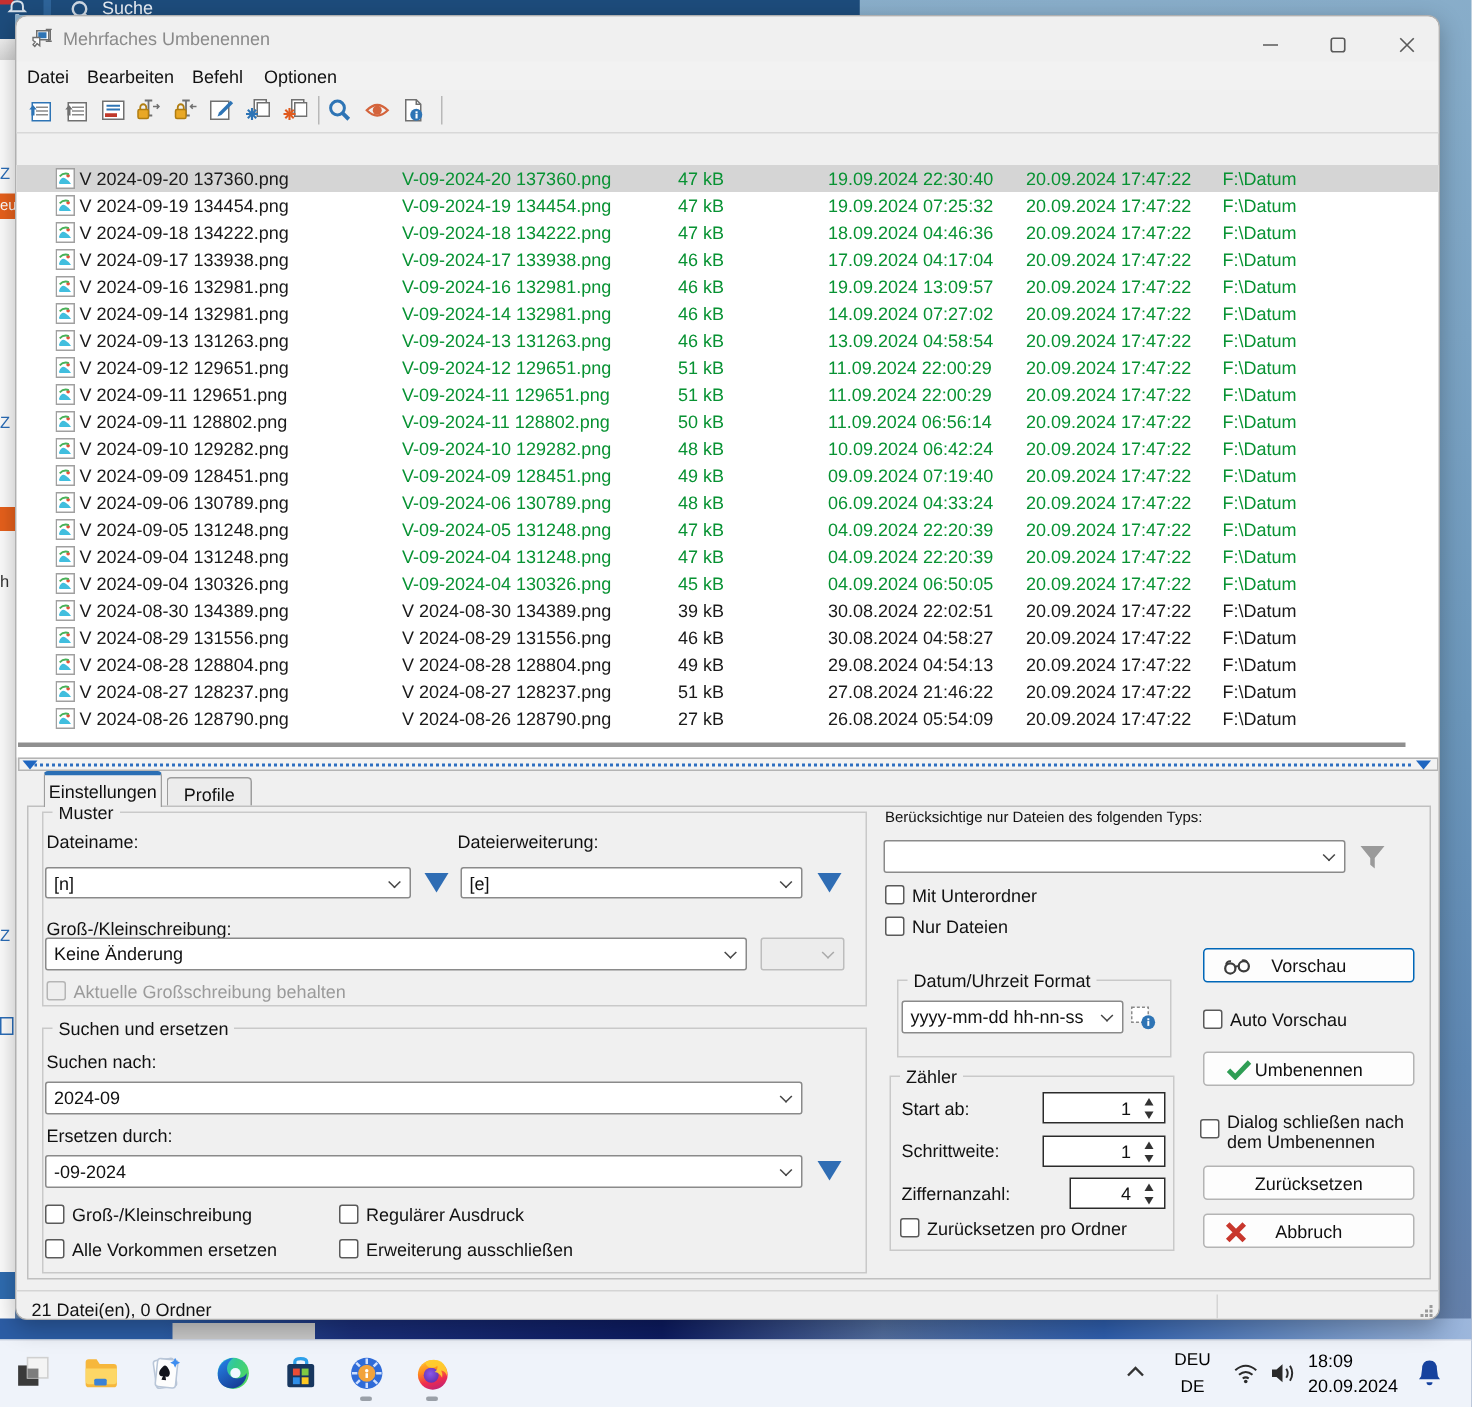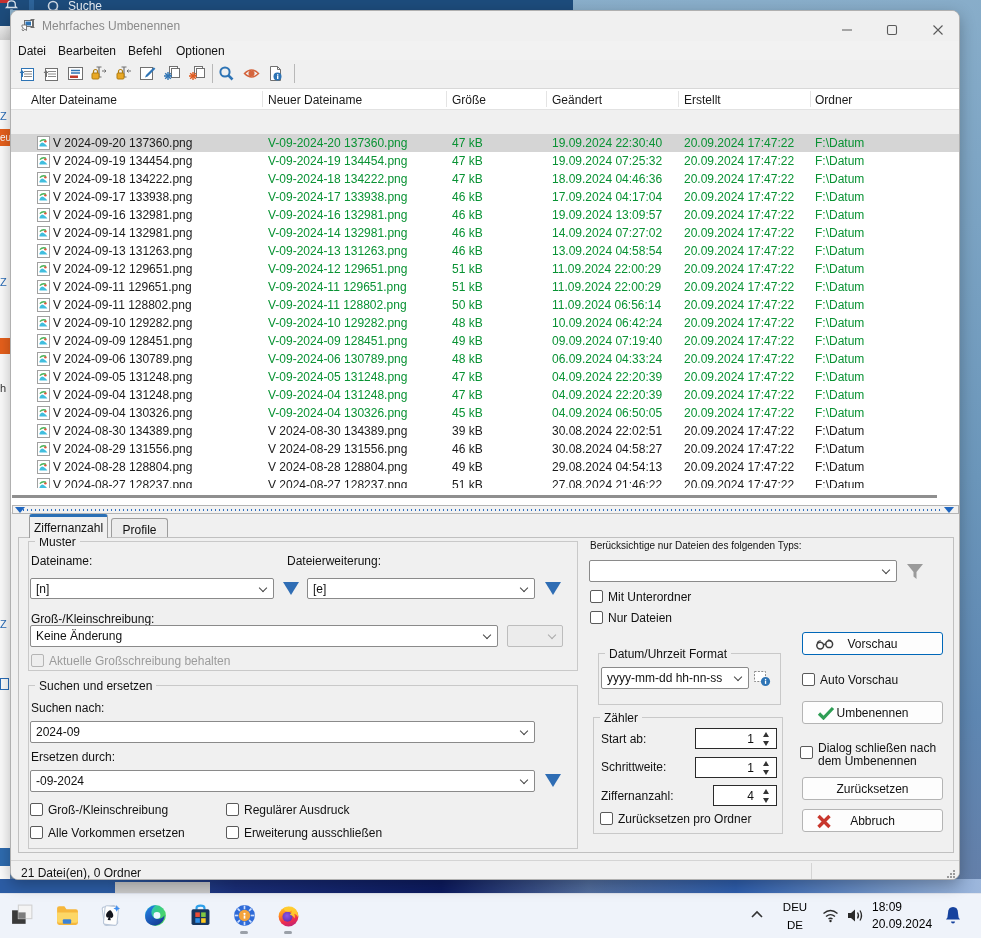--- a/index.html
+++ b/index.html
@@ -23,21 +23,21 @@
 .capbtn{position:absolute;top:13px;color:#5a5a5a;}
 #menubar{left:0;top:30px;width:100%;height:19px;background:#f2f2f2;font-size:12px;color:#111;}
 #menubar span{position:absolute;top:3px;}
 #toolbar{left:0;top:49px;width:100%;height:29px;background:#f0f0f0;border-bottom:1px solid #d8d8d8;}
 .tico{position:absolute;top:5px;width:17px;height:17px;}
 .tsep{position:absolute;top:4px;width:1px;height:19px;background:#b8b8b8;}
 
 #thead{left:0;top:78px;width:100%;height:21px;background:#fff;border-bottom:1px solid #e2e2e2;font-size:12px;color:#1a1a1a;}
 #thead span{position:absolute;top:4px;}
 #thead i{position:absolute;top:2px;width:1px;height:16px;background:#e4e4e4;}
-#tbody{left:0;top:99px;width:100%;height:378px;background:#fff;overflow:hidden;margin-top:24px;}
+#tbody{left:0;top:99px;width:100%;height:378px;background:#fff;overflow:hidden;}
 .row{position:absolute;left:0;width:950px;height:18px;font-size:12px;color:#1a1a1a;line-height:18px;white-space:nowrap;}
 .row.sel{background:#d5d5d5;}
 .row .ic{position:absolute;left:26px;top:2px;}
 .row .c0{position:absolute;left:42px;}
 .row .c1{position:absolute;left:257px;}
 .row .c2{position:absolute;left:441px;}
 .row .c3{position:absolute;left:541px;}
 .row .c4{position:absolute;left:673px;}
 .row .c5{position:absolute;left:804px;}
 .g{color:#089233;}
@@ -300,33 +300,20 @@
     <svg class="tico" style="left:256px" viewBox="0 0 17 17">
           <path d="M3.5 1.5 h7 l3 3 v11 h-10 z" fill="#fff" stroke="#707070"></path>
           <path d="M10.5 1.5 v3 h3" fill="none" stroke="#707070"></path>
           <circle cx="10.5" cy="11.5" r="4" fill="#2e74b5"></circle>
           <rect x="10" y="9.2" width="1.4" height="1.4" fill="#fff"></rect>
           <rect x="10" y="11" width="1.4" height="3" fill="#fff"></rect>
         </svg>
     <div class="tsep" style="left:283px"></div>
   </div>
 
-  <div class="abs" id="thead">
-    <span style="left:20px">Alter Dateiname</span>
-    <span style="left:257px">Neuer Dateiname</span>
-    <span style="left:441px">Größe</span>
-    <span style="left:541px">Geändert</span>
-    <span style="left:673px">Erstellt</span>
-    <span style="left:804px">Ordner</span>
-    <i style="left:251px"></i>
-        <i style="left:435px"></i>
-        <i style="left:535px"></i>
-        <i style="left:667px"></i>
-        <i style="left:799px"></i>
-  </div>
   <div class="abs" id="tbody">
 <div class="row sel" style="top:0px">
           <span class="ic"><svg class="fic" width="13" height="14" viewBox="0 0 13 14">
               <rect x="0.5" y="0.5" width="12" height="13" fill="#fff" stroke="#a0a0a0"></rect>
               <path d="M2.4 9.6 Q4 5.4 6.6 7 Q9.4 8.8 10.4 10.6 L2.6 10.6 Z" fill="#41bede"></path>
               <circle cx="8.4" cy="5.2" r="1.2" fill="#e2533a"></circle>
               <path d="M2.8 5.6 Q5.4 2.9 8.9 4.1" stroke="#48b258" stroke-width="1.3" fill="none"></path>
             </svg></span>
           <span class="c0">V 2024-09-20 137360.png</span>
           <span class="c1 g">V-09-2024-20 137360.png</span>
@@ -618,32 +605,32 @@
   </div>
   <div class="abs" id="tblbottom"></div>
   <div class="abs" id="graybar"></div>
   <div class="abs" id="splitter">
     <div class="dotline"></div>
     <div class="stri" style="left:2px"></div>
     <div class="stri" style="right:4px"></div>
   </div>
 
   <div class="tab" id="tab1">
-        <span>Ziffernanzahl</span>
+        <span>Einstellungen</span>
       </div>
   <div class="tab" id="tab2">
         <span>Profile</span>
       </div>
   <div class="abs" id="tabpane"></div>
 
   <div class="grp" style="left:17px;top:530px;width:550px;height:130px">
         <span class="grplabel">Muster</span>
       </div>
   <div class="lbl" style="left:20px;top:543px">Dateiname:</div>
-  <div class="lbl" style="left:276px;top:543px">Dateierweiterung:</div>
+  <div class="lbl" style="left:294px;top:543px">Dateierweiterung:</div>
   <div class="combo" style="left:19px;top:567px;width:244px;height:21px">
         <span class="tx">[n]</span>
         <span class="ar"></span>
       </div>
   <div class="tri" style="left:272px;top:571px"></div>
   <div class="combo" style="left:296px;top:567px;width:228px;height:21px">
         <span class="tx">[e]</span>
         <span class="ar"></span>
       </div>
   <div class="tri" style="left:534px;top:571px"></div>

